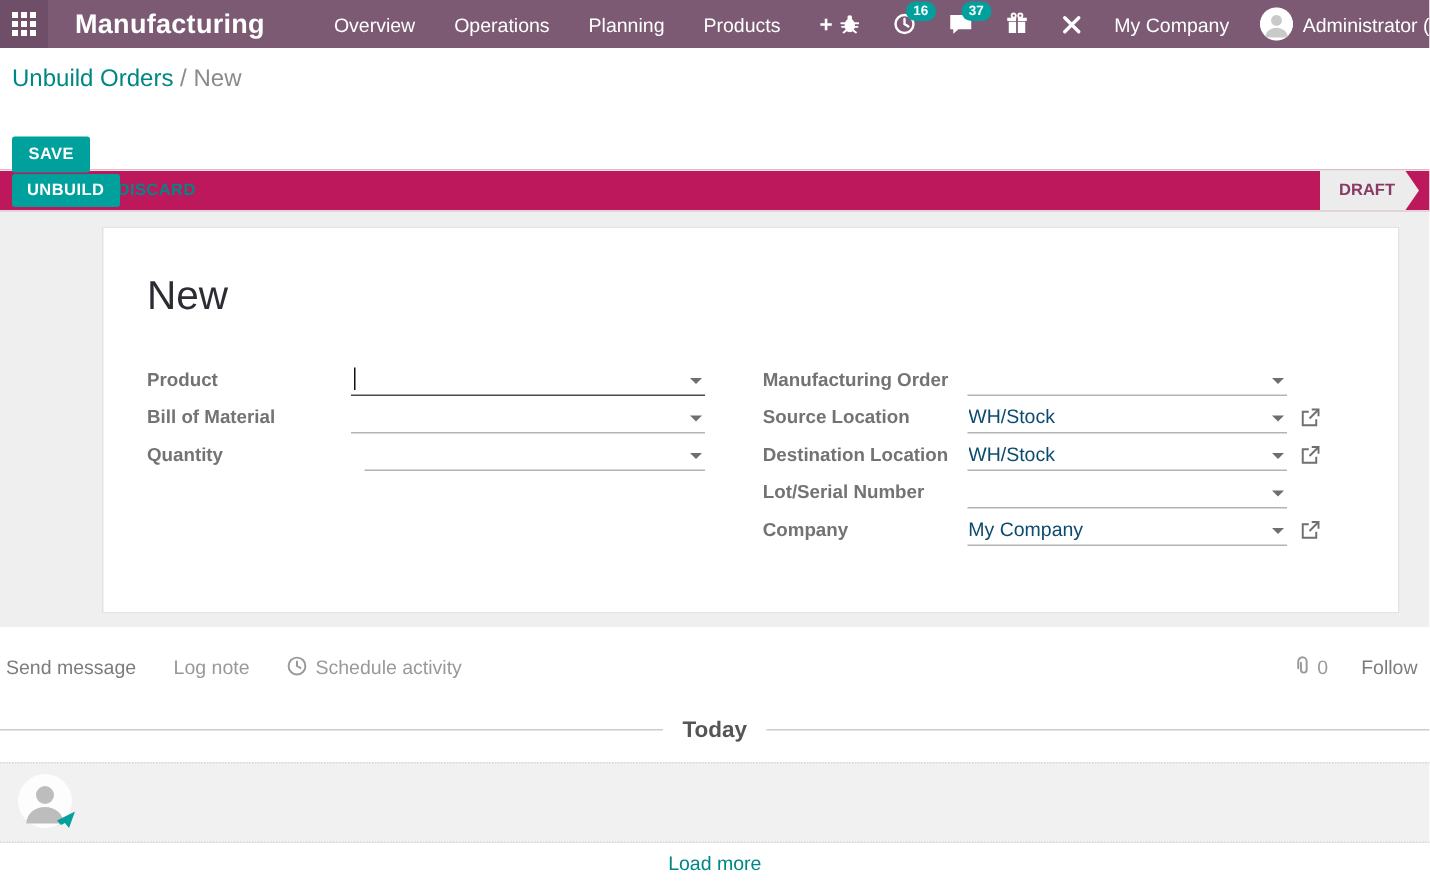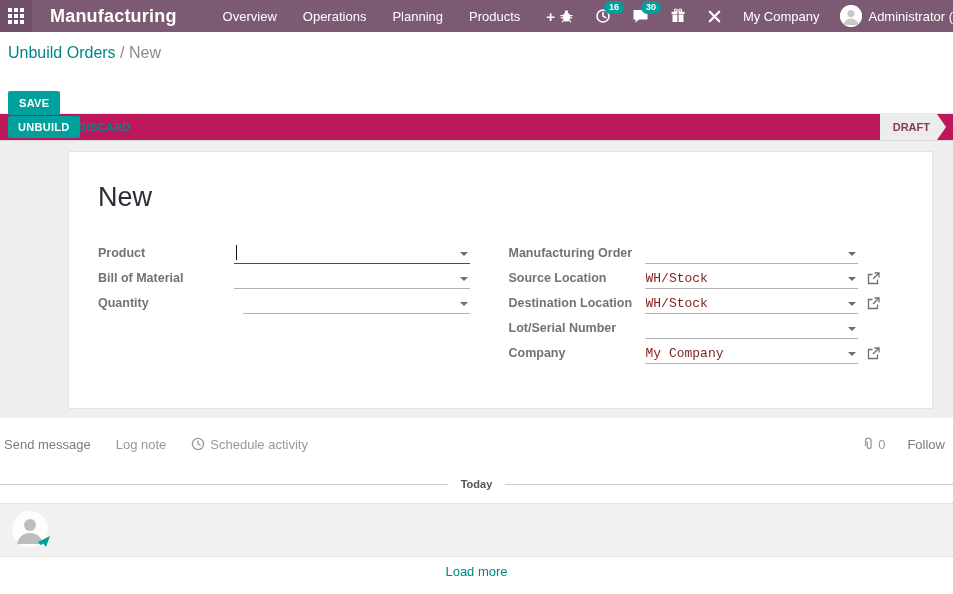--- a/index.html
+++ b/index.html
@@ -46,42 +46,42 @@
   .sheet { position:absolute; left:68px; right:20px; top:10px; height:258px;
     background:#fff; border:1px solid #e3e3e3; }
   .sheet-title { margin:30px 0 26px 29px; font-size:27px; font-weight:normal; color:#2c2c34; }
   .field-grid { display:flex; padding:0 52px 0 29px; gap:39px; }
   .fcol { flex:1; }
   .frow { display:flex; align-items:flex-end; height:25px; }
   .flabel { width:136px; flex:0 0 136px; font-size:12.5px; font-weight:bold; color:#737373; padding-bottom:4px; }
   .fwrap { flex:1; position:relative; border-bottom:1px solid #b3b3b3; height:21px; }
   .fwrap.focused { border-bottom:1px solid #4a4a4a; }
   .fwrap input { width:100%; border:none; outline:none; background:transparent;
-    font-family:Liberation Mono, monospace; font-size:13px; color:#7f1d1d; padding:2px 16px 3px 1px; }
+    font-family:Liberation Sans, sans-serif; font-size:13px; color:#0c4a6e; padding:2px 16px 3px 1px; }
   .caret-down { position:absolute; right:2px; bottom:7px; width:0; height:0;
     border-left:4px solid transparent; border-right:4px solid transparent; border-top:4px solid #6e6e6e; cursor:pointer; }
   .ext-spacer { width:22px; flex:0 0 22px; }
   .ext-link { width:22px; flex:0 0 22px; display:flex; justify-content:flex-end; padding-bottom:4px; cursor:pointer; }
   .text-caret { position:absolute; left:2px; bottom:3px; width:1px; height:15px; background:#111; }
   .qty-gap { width:9px; flex:0 0 9px; border:none; }
   .fwrap.qty-main { flex:0 0 112px; }
 
   
   .chatter { background:#fff; }
   .chatter-bar { display:flex; align-items:center; height:24px; margin:14px 8px 0 4px; font-size:13px; color:#999;text-align:right; }
   .chatter-bar .cbtn { cursor:pointer; display:flex; align-items:center; gap:5px; }
   .cbtn.send { color:#7c7c7c; margin-right:25px; }
   .cbtn.log { margin-right:25px; }
   .chatter-bar-right { margin-left:auto; display:flex; align-items:center; gap:22px; }
   .attach { display:flex; align-items:center; gap:3px; cursor:pointer; color:#999; }
   .follow { color:#7c7c7c; cursor:pointer; }
 
   .day-divider { display:flex; align-items:center; margin:22px 0 0 0; }
   .day-divider .line { flex:1; border-top:1px solid #ccc; }
-  .day-divider .day-label { padding:0 13px; font-size:11px; font-weight:bold; color:#555; }
+  .day-divider .day-label { padding:0 13px; font-size:15px; font-weight:bold; color:#555; }
 
   .message { margin-top:13px; background:#f1f1f1; border-top:1px dotted #d5d5d5; border-bottom:1px dotted #d5d5d5;
     display:flex; padding:7px 10px 9px 12px; }
   .avatar-lg { position:relative; width:36px; height:36px; flex:0 0 36px; margin-right:11px; }
   .avatar-lg .circ { width:36px; height:36px; border-radius:50%; background:#fff; overflow:hidden; }
   .avatar-lg .plane { position:absolute; right:-2px; bottom:-1px; }
   .msg-content { padding-top:2px; }
   .msg-head { font-size:13px; }
   .msg-author { font-weight:bold; color:#555; }
   .msg-time { font-size:11px; color:#b2b2b2; margin-left:6px; }
@@ -135,21 +135,21 @@
         </svg>
       </span>
       <span class="badge">16</span>
     </div>
     <div class="hicon">
       <span>
         <svg width="17" height="16" viewBox="0 0 17 16" fill="#fff">
           <path d="M1.5 2h14v9.5h-8.5l-3.5 3v-3h-2z"></path>
         </svg>
       </span>
-      <span class="badge">30</span>
+      <span class="badge">37</span>
     </div>
     <div class="hicon">
       <svg width="16" height="16" viewBox="0 0 16 16" fill="#fff" stroke="#fff">
         <rect x="2.5" y="6.5" width="11" height="7.5" stroke="none"></rect>
         <rect x="1.5" y="3.8" width="13" height="2.2" stroke="none"></rect>
         <circle cx="5.8" cy="2.4" r="1.4" fill="none" stroke-width="1.2"></circle>
         <circle cx="10.2" cy="2.4" r="1.4" fill="none" stroke-width="1.2"></circle>
         <line x1="8" y1="4" x2="8" y2="14" stroke="#7c5a74" stroke-width="1.2"></line>
       </svg>
     </div>

